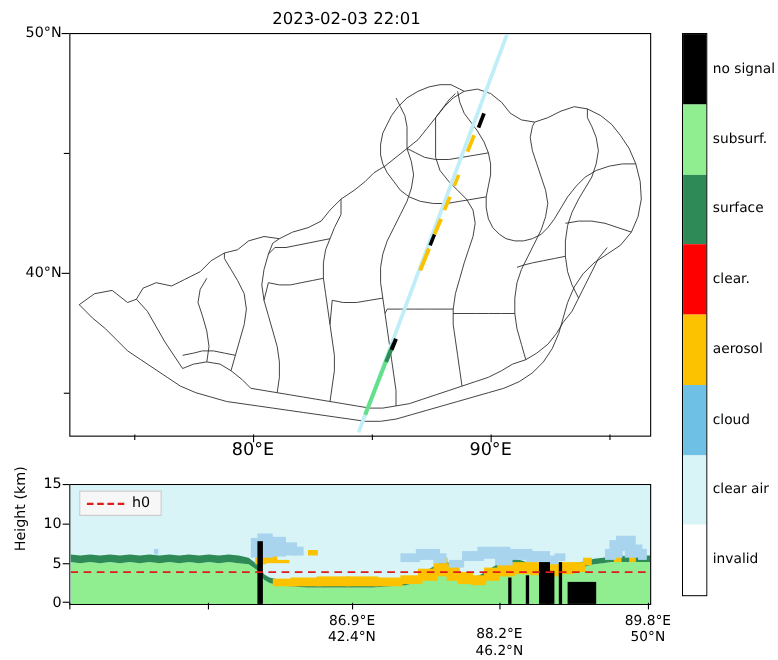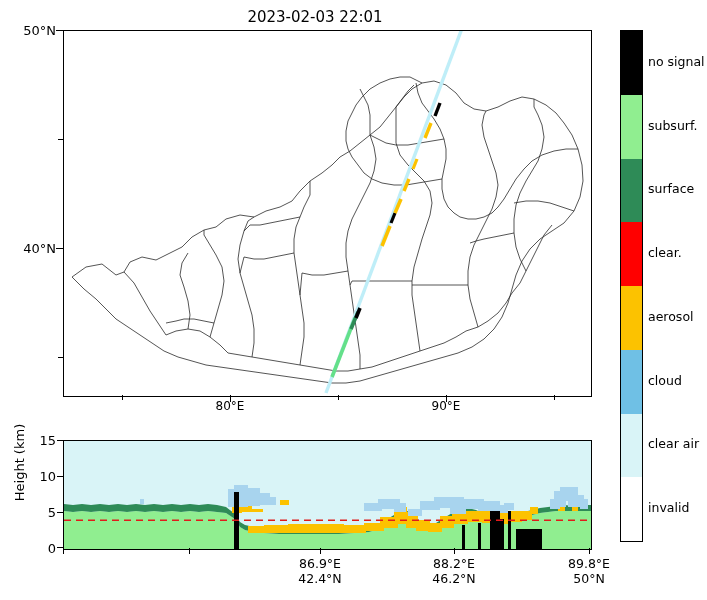--- a/index.html
+++ b/index.html
@@ -12,21 +12,21 @@
   
   #title{left:0;top:8px;width:630px;text-align:center;font-size:15px;color:#000;}
 
   
   #map-panel{left:63px;top:30px;width:527px;height:365px;
              border:1.2px solid #000;background:#fff;overflow:hidden;}
   #map-svg{position:absolute;left:0;top:0;width:527px;height:365px;}
 
   
   .ylab-map{font-size:13px;text-align:right;width:52px;}
-  .xlab-map{font-size:12px;text-align:center;width:80px;}
+  .xlab-map{font-size:16px;text-align:center;width:80px;}
   .tick{background:#000;position:absolute;}
 
   
   #curtain-panel{left:63px;top:440px;width:527px;height:108px;
                  border:1.2px solid #000;background:#d9f4f7;overflow:hidden;}
   #curtain-svg{position:absolute;left:0;top:0;width:527px;height:108px;}
 
   #ylabel-curtain{left:-36px;top:455px;width:110px;transform:rotate(-90deg);
                   transform-origin:center center;text-align:center;font-size:13px;}
   .ylab-c{font-size:13px;text-align:right;width:52px;}
@@ -251,32 +251,36 @@
   <div class="abs" id="ylabel-curtain">Height (km)</div>
   <div class="abs ylab-c" style="left:4px;top:433px;">15</div>
   <div class="abs ylab-c" style="left:4px;top:469px;">10</div>
   <div class="abs ylab-c" style="left:4px;top:505px;">5</div>
   <div class="abs ylab-c" style="left:4px;top:541px;">0</div>
   <div class="tick" style="left:57px;top:440px;width:6px;height:1.2px;"></div>
   <div class="tick" style="left:57px;top:476px;width:6px;height:1.2px;"></div>
   <div class="tick" style="left:57px;top:512px;width:6px;height:1.2px;"></div>
   <div class="tick" style="left:57px;top:547px;width:6px;height:1.2px;"></div>
 
+  <div class="abs" id="legend-box">
+    <span id="legend-line"></span>
+    <span id="legend-label">h0</span>
+  </div>
 
   <div class="tick" style="left:63px;top:548px;width:1.2px;height:6px;"></div>
   <div class="tick" style="left:189px;top:548px;width:1.2px;height:6px;"></div>
   <div class="tick" style="left:320px;top:548px;width:1.2px;height:6px;"></div>
   <div class="tick" style="left:454px;top:548px;width:1.2px;height:6px;"></div>
   <div class="tick" style="left:589px;top:548px;width:1.2px;height:6px;"></div>
 
   <div class="xtick-c" style="left:265px;top:556px;">
     <div>86.9°E</div>
     <div>42.4°N</div>
   </div>
-  <div class="xtick-c" style="left:399px;top:556px;">
+  <div class="xtick-c" style="left:399px;top:568px;">
     <div>88.2°E</div>
     <div>46.2°N</div>
   </div>
   <div class="xtick-c" style="left:534px;top:556px;">
     <div>89.8°E</div>
     <div>50°N</div>
   </div>
 
   <div class="abs" id="cbar">
       <div class="cb-seg" style="height: 63.75px; background: rgb(0, 0, 0);"></div>

